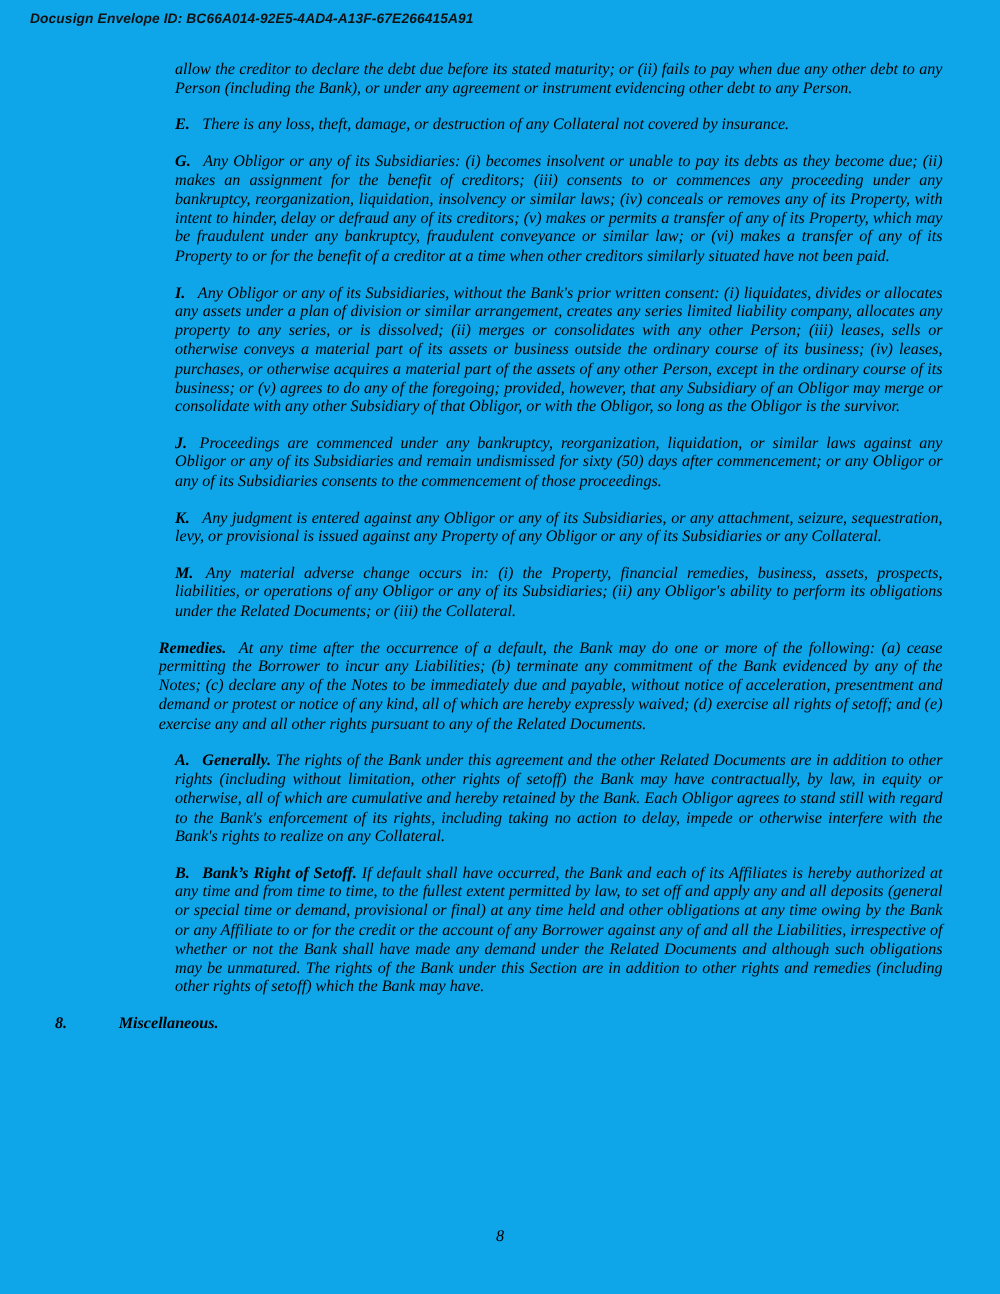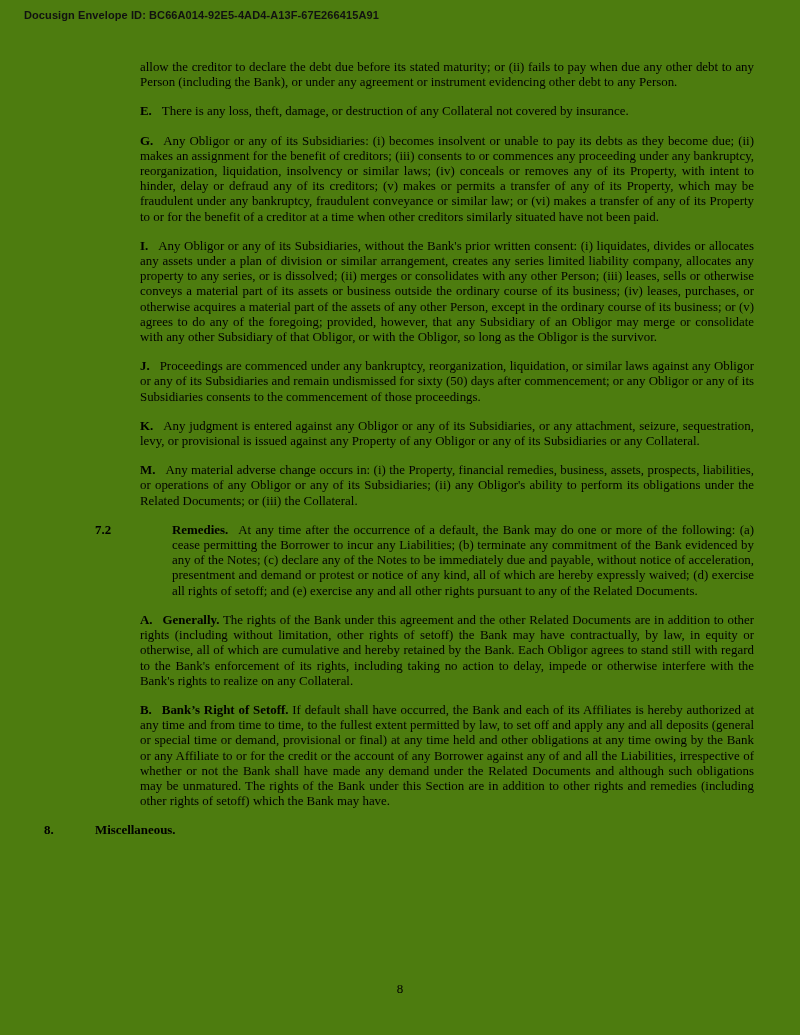--- a/index.html
+++ b/index.html
@@ -4,24 +4,25 @@
 <style>
   html, body {
     margin: 0;
     padding: 0;
     background: #ffffff;
   }
   .page {
     position: relative;
     width: 800px;
     height: 1035px;
-    background: #4d7c0f;
+    background: #0ea5e9;
     color: #000000;
     font-family: "Liberation Serif", serif;
     overflow: hidden;
+    font-style: italic;
   }
   .docusign-header {
     position: absolute;
     left: 24px;
     top: 9px;
     font-family: "Liberation Sans", sans-serif;
     font-size: 11px;
     font-weight: bold;
     color: #111111;
     letter-spacing: 0.1px;
@@ -30,21 +31,21 @@
   .content {
     position: absolute;
     left: 140px;
     top: 48px;
     width: 614px;
     font-size: 12.9px;
     line-height: 15.2px;
     text-align: justify;
   }
   .content p {
-    margin: 12px 0 14px 0;
+    margin: 0 0 14px 0;
   }
   .ltr {
     font-weight: bold;
     margin-right: 10px;
   }
   .hd {
     font-weight: bold;
   }
   .numbered {
     display: flex;
@@ -102,21 +103,20 @@
     <p><b class="ltr">I.</b><span>Any Obligor or any of its Subsidiaries, without the Bank's prior written consent: (i) liquidates, divides or allocates any assets under a plan of division or similar arrangement, creates any series limited liability company, allocates any property to any series, or is dissolved; (ii) merges or consolidates with any other Person; (iii) leases, sells or otherwise conveys a material part of its assets or business outside the ordinary course of its business; (iv) leases, purchases, or otherwise acquires a material part of the assets of any other Person, except in the ordinary course of its business; or (v) agrees to do any of the foregoing; provided, however, that any Subsidiary of an Obligor may merge or consolidate with any other Subsidiary of that Obligor, or with the Obligor, so long as the Obligor is the survivor.</span></p>
 
     <p><b class="ltr">J.</b><span>Proceedings are commenced under any bankruptcy, reorganization, liquidation, or similar laws against any Obligor or any of its Subsidiaries and remain undismissed for sixty (50) days after commencement; or any Obligor or any of its Subsidiaries consents to the commencement of those proceedings.</span></p>
 
     <p><b class="ltr">K.</b><span>Any judgment is entered against any Obligor or any of its Subsidiaries, or any attachment, seizure, sequestration, levy, or provisional is issued against any Property of any Obligor or any of its Subsidiaries or any Collateral.</span></p>
 
 
     <p><b class="ltr">M.</b><span>Any material adverse change occurs in: (i) the Property, financial remedies, business, assets, prospects, liabilities, or operations of any Obligor or any of its Subsidiaries; (ii) any Obligor's ability to perform its obligations under the Related Documents; or (iii) the Collateral.</span></p>
 
     <div class="numbered">
-      <div class="num">7.2</div>
       <div class="nbody"><b class="hd ltr">Remedies.</b><span>At any time after the occurrence of a default, the Bank may do one or more of the following: (a) cease permitting the Borrower to incur any Liabilities; (b) terminate any commitment of the Bank evidenced by any of the Notes; (c) declare any of the Notes to be immediately due and payable, without notice of acceleration, presentment and demand or protest or notice of any kind, all of which are hereby expressly waived; (d) exercise all rights of setoff; and (e) exercise any and all other rights pursuant to any of the Related Documents.</span></div>
     </div>
 
     <p><b class="ltr">A.</b><b class="hd">Generally.</b> <span>The rights of the Bank under this agreement and the other Related Documents are in addition to other rights (including without limitation, other rights of setoff) the Bank may have contractually, by law, in equity or otherwise, all of which are cumulative and hereby retained by the Bank. Each Obligor agrees to stand still with regard to the Bank's enforcement of its rights, including taking no action to delay, impede or otherwise interfere with the Bank's rights to realize on any Collateral.</span></p>
 
     <p><b class="ltr">B.</b><b class="hd">Bank’s Right of Setoff.</b> <span>If default shall have occurred, the Bank and each of its Affiliates is hereby authorized at any time and from time to time, to the fullest extent permitted by law, to set off and apply any and all deposits (general or special time or demand, provisional or final) at any time held and other obligations at any time owing by the Bank or any Affiliate to or for the credit or the account of any Borrower against any of and all the Liabilities, irrespective of whether or not the Bank shall have made any demand under the Related Documents and although such obligations may be unmatured. The rights of the Bank under this Section are in addition to other rights and remedies (including other rights of setoff) which the Bank may have.</span></p>
 
     <div class="section-final">
       <div class="num8">8.</div>
       <div class="hd8">Miscellaneous.</div>

